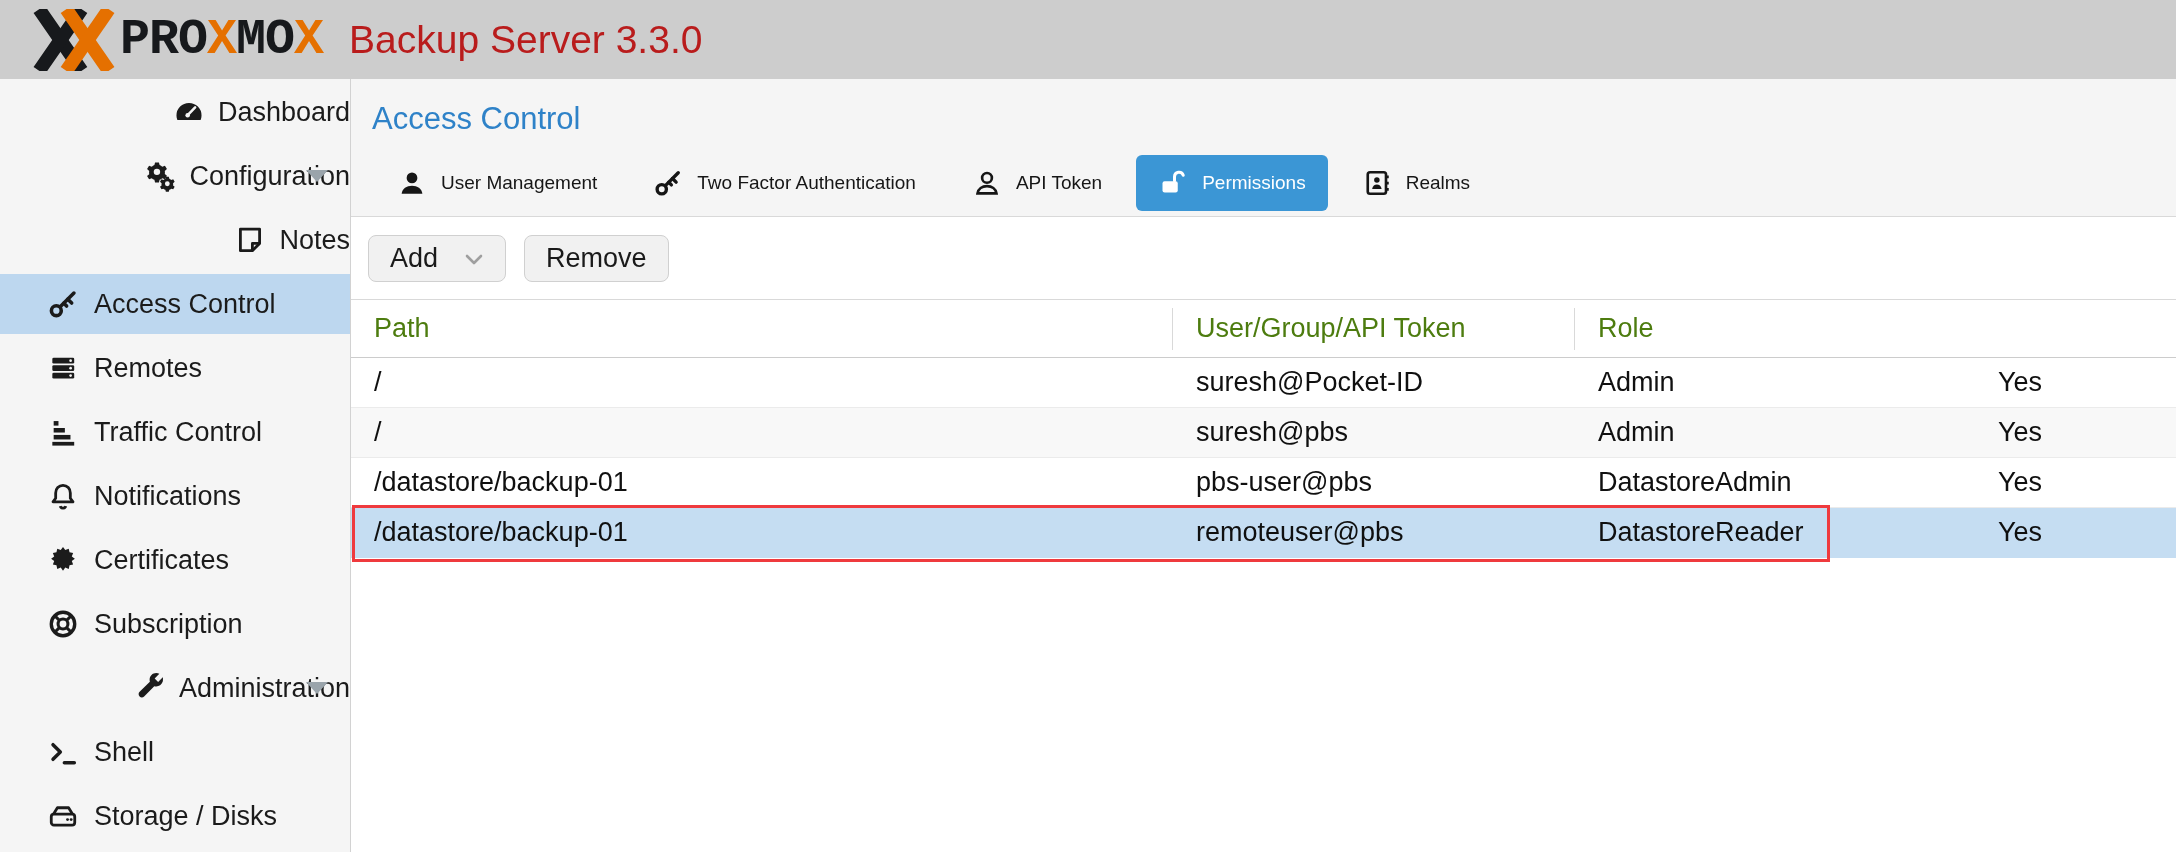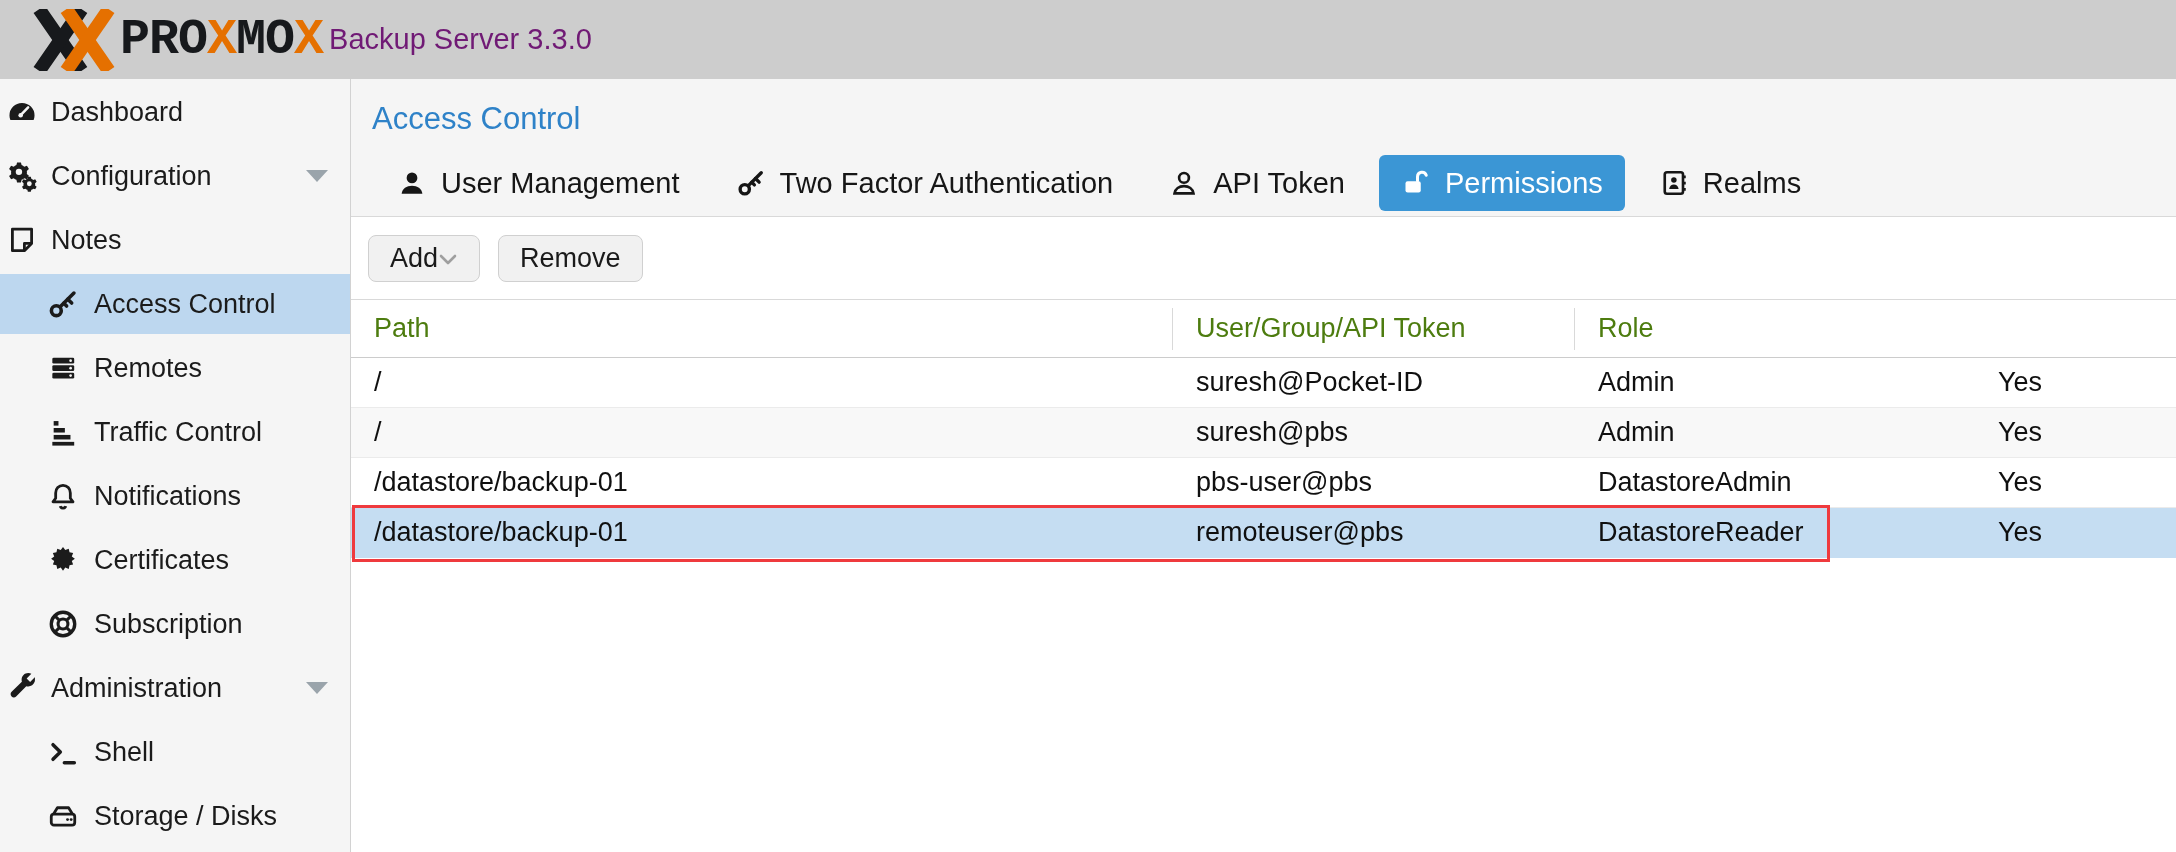--- a/index.html
+++ b/index.html
@@ -5,48 +5,48 @@
   * { margin:0; padding:0; box-sizing:border-box; }
   html,body { width:2176px; height:852px; overflow:hidden; }
   body { font-family:"Liberation Sans", sans-serif; background:#ffffff; color:#1a1a1a; }
 
   
   .top-header { height:79px; background:#cdcdcd; display:flex; align-items:center; padding-left:28px; }
   .brand { display:flex; align-items:center; }
   .logo-mark { width:92px; height:62px; display:block; }
   .wordmark { font-weight:700; font-size:50px; letter-spacing:-1px; color:#17191c; display:flex;font-family:Liberation Mono, monospace; }
   .wordmark .orange { color:#e57000; }
-  .product-title { margin-left:6px; font-size:29px; color:#701a75; }
+  .product-title { margin-left:26px; font-size:39px; color:#b91c1c; }
 
   
   .layout { display:flex; height:773px; }
 
   
   .sidebar { width:351px; background:#f5f5f5; border-right:1px solid #d2d2d2; padding-top:3px; flex:none; }
   .side-item { height:60px; margin-bottom:4px; display:flex; align-items:center; font-size:27px; color:#1b1b1b; cursor:pointer; position:relative; }
   .side-item .icn { width:34px; height:34px; flex:none; display:flex; align-items:center; justify-content:center; }
   .side-item .icn svg { width:32px; height:32px; }
-  .side-item.lvl1 { padding-left:5px; }
+  .side-item.lvl1 { padding-left:20px;justify-content:flex-end; }
   .side-item.lvl1 .lbl { margin-left:12px; }
   .side-item.lvl2 { padding-left:46px; }
   .side-item.lvl2 .lbl { margin-left:14px; }
   .side-item.selected { background:#bdd7ef; }
   .chev { position:absolute; right:22px; width:0; height:0; border-left:11px solid transparent; border-right:11px solid transparent; border-top:12px solid #9aa4ab; }
 
   
   .main { flex:1; background:#f5f5f5; display:flex; flex-direction:column; min-width:0; }
   .page-title { padding:22px 0 0 21px; font-size:31px; color:#2e82c8; height:76px; }
   .tabs { display:flex; align-items:center; gap:12px; padding-left:24px; height:56px; flex:none; }
-  .tab { display:flex; align-items:center; gap:14px; height:56px; padding:0 22px; font-size:29px; color:#161616; border-radius:6px; cursor:pointer; }
+  .tab { display:flex; align-items:center; gap:14px; height:56px; padding:0 22px; font-size:19px; color:#161616; border-radius:6px; cursor:pointer; }
   .tab svg { width:30px; height:30px; }
   .tab.selected { background:#3b96d5; color:#ffffff; }
 
   .panel { background:#ffffff; border-top:1px solid #d9d9d9; flex:1; margin-top:5px; position:relative; }
   .toolbar { height:82px; padding:18px 0 0 17px; display:flex; gap:18px; }
-  .btn { display:flex; align-items:center; gap:0; height:47px; padding:0 21px; background:#f1f1f1; border:1px solid #d0d0d0; border-radius:8px; font-size:27px; color:#1a1a1a; font-family:inherit; cursor:pointer; }
+  .btn { display:flex; align-items:center; gap:26px; height:47px; padding:0 21px; background:#f1f1f1; border:1px solid #d0d0d0; border-radius:8px; font-size:27px; color:#1a1a1a; font-family:inherit; cursor:pointer; }
   .btn .dd { width:20px; height:14px; }
 
   
   .grid { width:100%; }
   .grow { display:grid; grid-template-columns:822px 402px 400px 1fr; align-items:center; }
   .ghead { height:59px; border-top:1px solid #d9d9d9; border-bottom:1px solid #cccccc; }
   .ghead .hc { font-size:27px; color:#4d7c0f; padding-left:23px; height:42px; display:flex; align-items:center; border-right:1px solid #d9d9d9; cursor:pointer; }
   .ghead .hc:last-child { border-right:none; }
   .grow.r { height:50px; border-bottom:1px solid #ebebeb; cursor:pointer; }
   .grow.r .c { font-size:27px; color:#101010; padding-left:23px; white-space:nowrap; overflow:hidden; }

